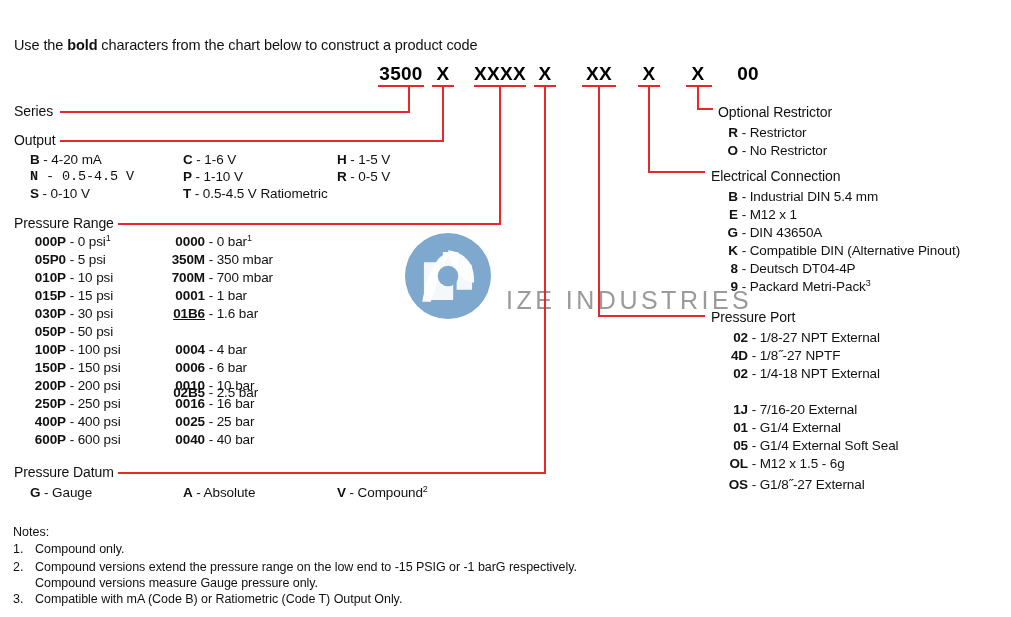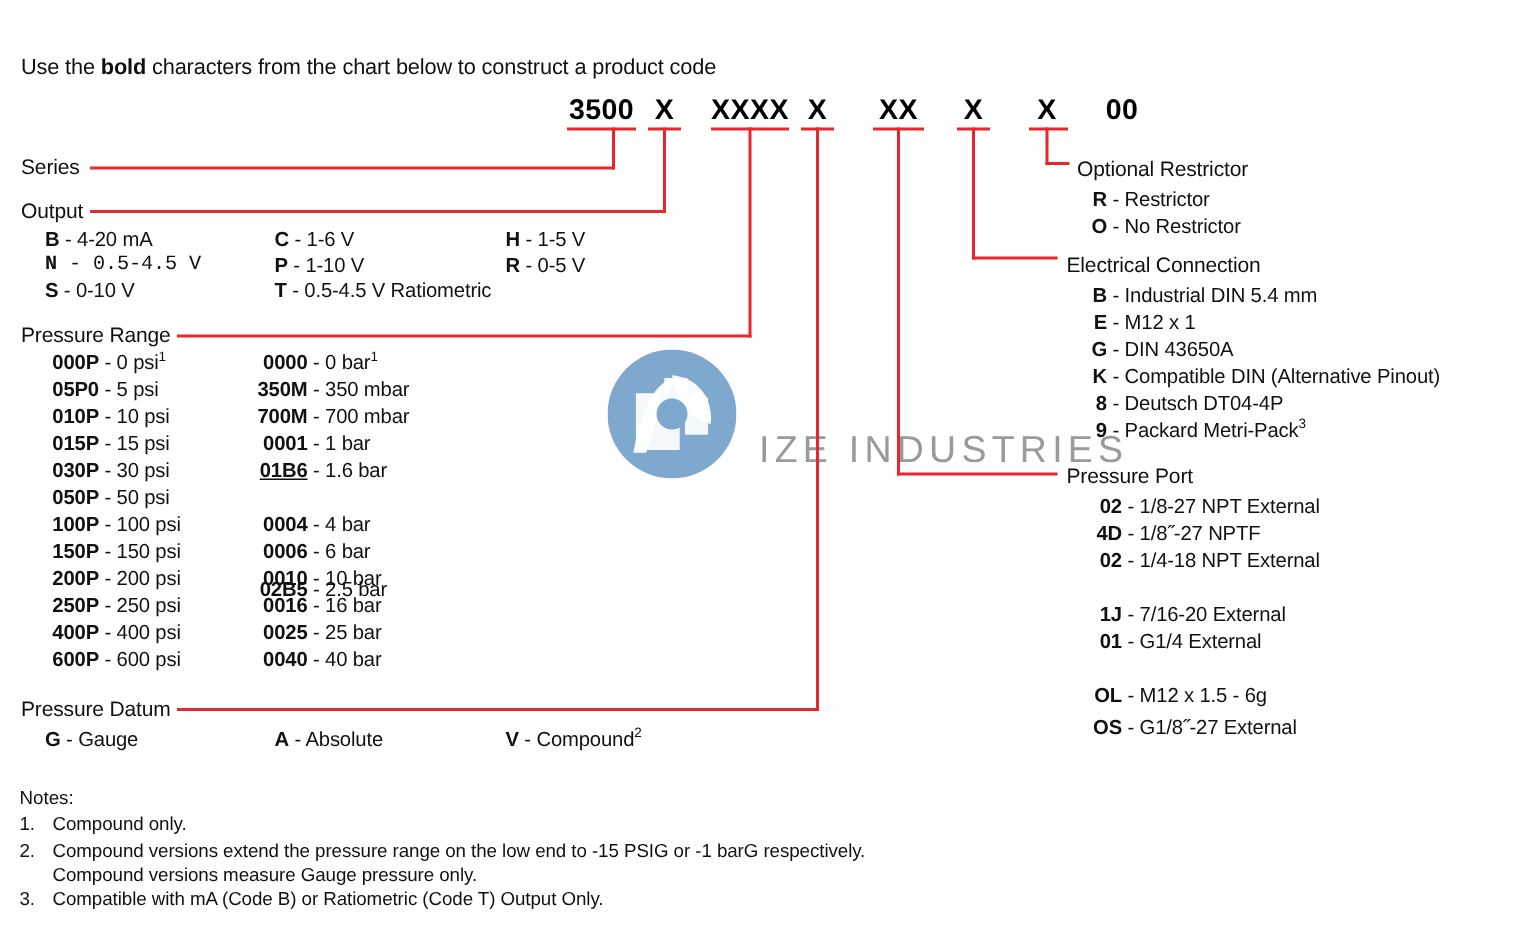--- a/index.html
+++ b/index.html
@@ -168,20 +168,21 @@
   <div class="lay opt" style="left:726px;top:243px;"><span class="cd" style="width:12px;">K</span><span> - </span><span>Compatible DIN (Alternative Pinout)</span></div>
   <div class="lay opt" style="left:726px;top:261px;"><span class="cd" style="width:12px;">8</span><span> - </span><span>Deutsch DT04-4P</span></div>
   <div class="lay opt" style="left:726px;top:279px;"><span class="cd" style="width:12px;">9</span><span> - </span><span>Packard Metri-Pack</span><sup>3</sup></div>
 
   <div class="lay sec" style="left:711px;top:309px;">Pressure Port</div>
   <div class="lay opt" style="left:726px;top:330px;"><span class="cd" style="width:22px;">02</span><span> - </span><span>1/8-27 NPT External</span></div>
   <div class="lay opt" style="left:726px;top:348px;"><span class="cd" style="width:22px;">4D</span><span> - </span><span>1/8˝-27 NPTF</span></div>
   <div class="lay opt" style="left:726px;top:366px;"><span class="cd" style="width:22px;">02</span><span> - </span><span>1/4-18 NPT External</span></div>
   <div class="lay opt" style="left:726px;top:402px;"><span class="cd" style="width:22px;">1J</span><span> - </span><span>7/16-20 External</span></div>
   <div class="lay opt" style="left:726px;top:420px;"><span class="cd" style="width:22px;">01</span><span> - </span><span>G1/4 External</span></div>
+  <div class="lay opt" style="left:726px;top:438px;"><span class="cd" style="width:22px;">05</span><span> - </span><span>G1/4 External Soft Seal</span></div>
   <div class="lay opt" style="left:726px;top:456px;"><span class="cd" style="width:22px;">OL</span><span> - </span><span>M12 x 1.5 - 6g</span></div>
   <div class="lay opt" style="left:726px;top:477px;"><span class="cd" style="width:22px;">OS</span><span> - </span><span>G1/8˝-27 External</span></div>
 
   <div class="lay notes-h" style="left:13px;top:525px;">Notes:</div>
 
   <div class="lay note" style="left:13px;top:542px;width:640px;">
     <span class="n">1.</span>
     <span class="t">Compound only.</span>
   </div>
   <div class="lay note" style="left:13px;top:559px;width:626px;line-height:16px;">

